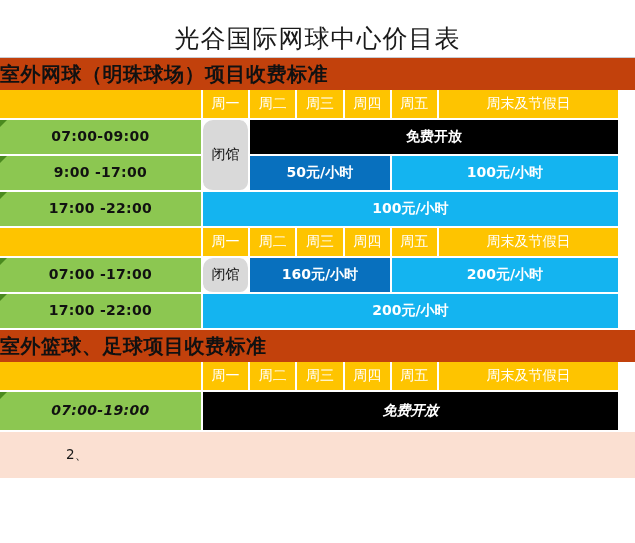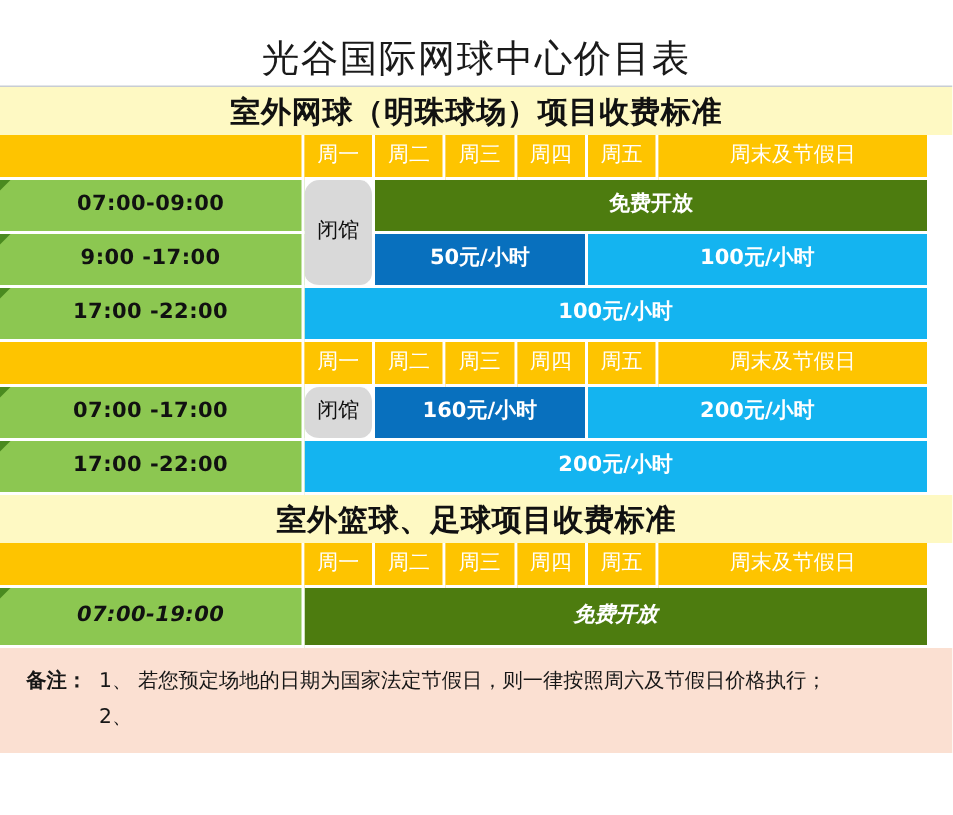--- a/index.html
+++ b/index.html
@@ -27,22 +27,22 @@
   .title-row .title-text{
     font-size:25px;
     color:#1a1a1a;
     letter-spacing:1px;
     font-weight:400;
   }
 
   
   .section-banner{
     height:32px;
-    display:flex;align-items:center;justify-content:center;
-    background:#fef9c3;
+    display:flex;align-items:center;justify-content:flex-start;
+    background:#c2410c;
   }
   .section-banner .banner-text{
     font-size:20px;
     font-weight:bold;
     color:#111111;
     letter-spacing:0.5px;
   }
 
   
   .grid{
@@ -100,21 +100,21 @@
 
   .closed{
     background:#d9d9d9;
     color:#111111;
     font-size:15px;
     font-weight:normal;
     border-radius:10px;
   }
 
   .free{
-    background:#4d7c0f;
+    background:#000000;
     color:#ffffff;
     font-weight:bold;
     font-size:16px;
     margin-top:31px;
   }
   .price-dark{
     background:#0870be;
     color:#ffffff;
     font-weight:bold;
     font-size:16px;
@@ -236,23 +236,18 @@
     </tr>
     <tr class="row-h40">
       <td class="timecell c-time">07:00-19:00</td>
       <td class="free" colspan="6">免费开放</td>
     </tr>
   </tbody>
     </table>
 
   <div class="notes">
     <div class="note-line">
-      <span class="note-label">备注：</span>
-      <span class="note-idx">1、</span>
-      <span class="note-body">若您预定场地的日期为国家法定节假日，则一律按照周六及节假日价格执行；</span>
-    </div>
-    <div class="note-line">
       <span class="note-spacer"></span>
       <span class="note-idx">2、</span>
     </div>
   </div>
 
 </div>
 
 </body></html>

